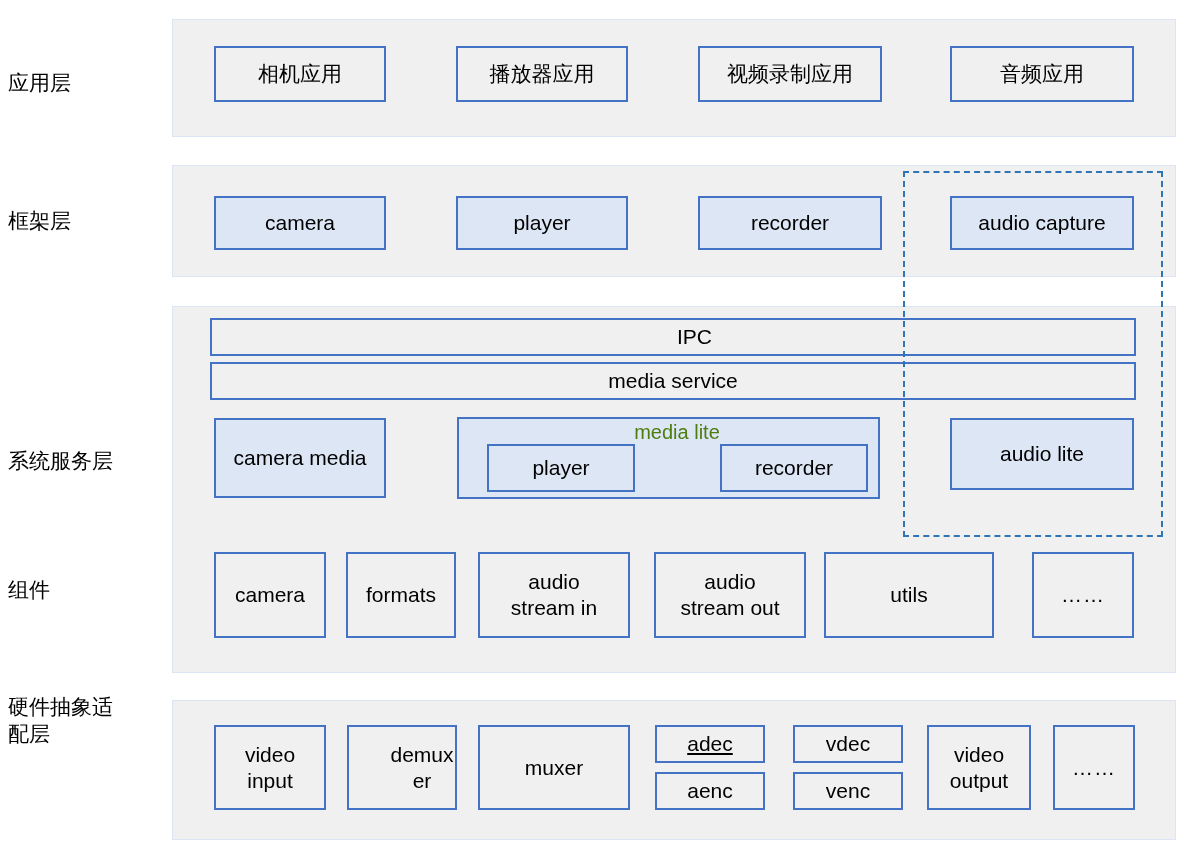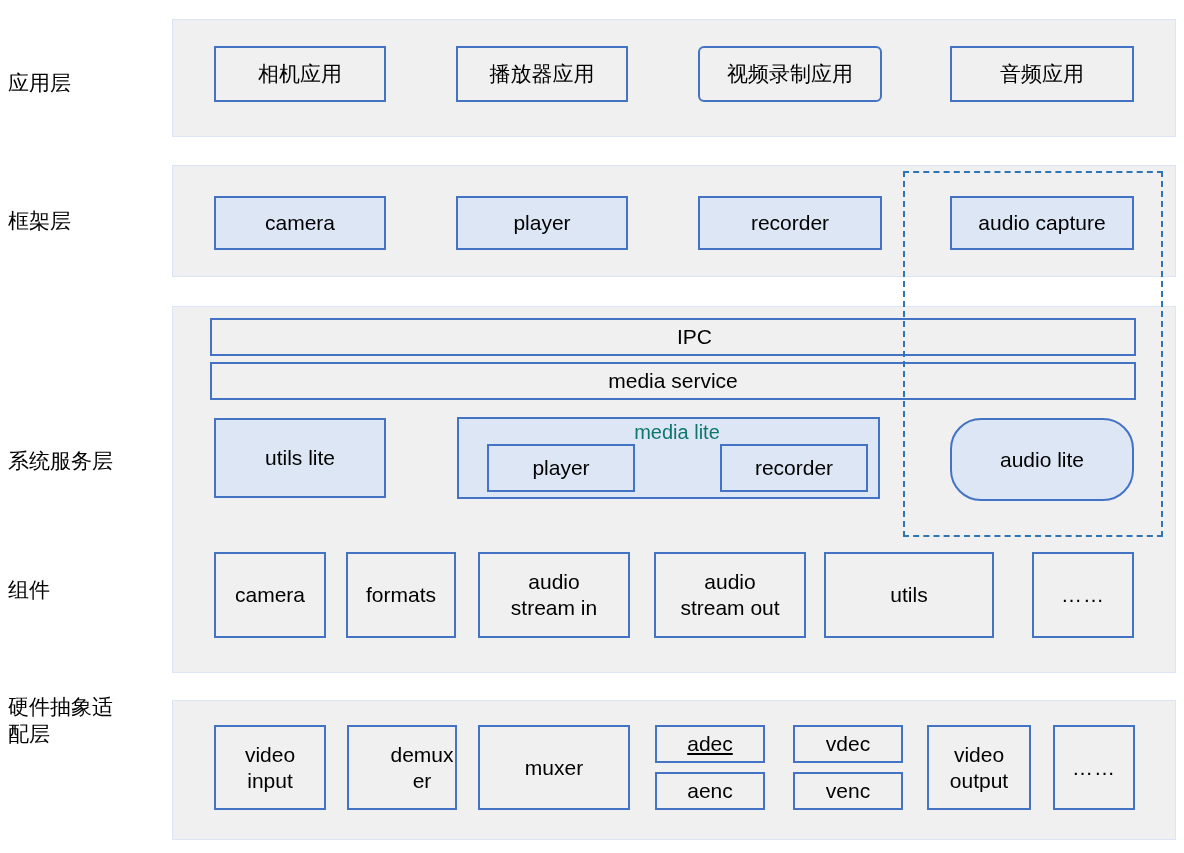--- a/index.html
+++ b/index.html
@@ -66,21 +66,21 @@
     padding: 0;
   }
   .group-title {
     position: absolute;
     top: 2px;
     left: 8px;
     right: 0;
     text-align: center;
     font-size: 20px;
     line-height: 1.15;
-    color: #0f766e;
+    color: #4d7c0f;
     padding-left: 9px;
   }
   .node.inner {
     border-width: 2px;
   }
   
   .dashed-region {
     position: absolute;
     box-sizing: border-box;
     border: 2.5px dashed #2e75b6;
@@ -94,46 +94,46 @@
 </head>
 <body>
 
 <div id="diagram">
 
   <div class="band" style="left:172px; top:19px; width:1004px; height:118px;"></div>
   <div class="layer-label" style="top:69px;">应用层</div>
 
   <div class="node" style="left:214px; top:46px; width:172px; height:56px;">相机应用</div>
   <div class="node" style="left:456px; top:46px; width:172px; height:56px;">播放器应用</div>
-  <div class="node" style="left:698px; top:46px; width:184px; height:56px;border-radius:6px;">视频录制应用</div>
+  <div class="node" style="left:698px; top:46px; width:184px; height:56px;">视频录制应用</div>
   <div class="node" style="left:950px; top:46px; width:184px; height:56px;">音频应用</div>
 
   <div class="band" style="left:172px; top:165px; width:1004px; height:112px;"></div>
   <div class="layer-label" style="top:207px;">框架层</div>
 
   <div class="node filled" style="left:214px; top:196px; width:172px; height:54px;">camera</div>
   <div class="node filled" style="left:456px; top:196px; width:172px; height:54px;">player</div>
   <div class="node filled" style="left:698px; top:196px; width:184px; height:54px;">recorder</div>
   <div class="node filled" style="left:950px; top:196px; width:184px; height:54px;">audio capture</div>
 
   <div class="band" style="left:172px; top:306px; width:1004px; height:367px;"></div>
   <div class="layer-label" style="top:447px;">系统服务层</div>
 
   <div class="node bar" style="left:210px; top:318px; width:926px; height:38px;padding-left:47px;">IPC</div>
   <div class="node bar" style="left:210px; top:362px; width:926px; height:38px;">media service</div>
 
-  <div class="node filled" style="left:214px; top:418px; width:172px; height:80px;">utils lite</div>
+  <div class="node filled" style="left:214px; top:418px; width:172px; height:80px;">camera media</div>
 
   <div class="node filled group" style="left:457px; top:417px; width:423px; height:82px;">
     <span class="group-title">media lite</span>
     <div class="node filled inner" style="left:28px; top:25px; width:148px; height:48px;">player</div>
     <div class="node filled inner" style="left:261px; top:25px; width:148px; height:48px;">recorder</div>
   </div>
 
-  <div class="node filled" style="left:950px; top:418px; width:184px; height:83px;border-radius:31px;">audio lite</div>
+  <div class="node filled" style="left:950px; top:418px; width:184px; height:72px;">audio lite</div>
 
   <div class="layer-label" style="top:576px;">组件</div>
 
   <div class="node" style="left:214px; top:552px; width:112px; height:86px;">camera</div>
   <div class="node" style="left:346px; top:552px; width:110px; height:86px;">formats</div>
   <div class="node" style="left:478px; top:552px; width:152px; height:86px;">audio
 stream in</div>
   <div class="node" style="left:654px; top:552px; width:152px; height:86px;">audio
 stream out</div>
   <div class="node" style="left:824px; top:552px; width:170px; height:86px;">utils</div>

